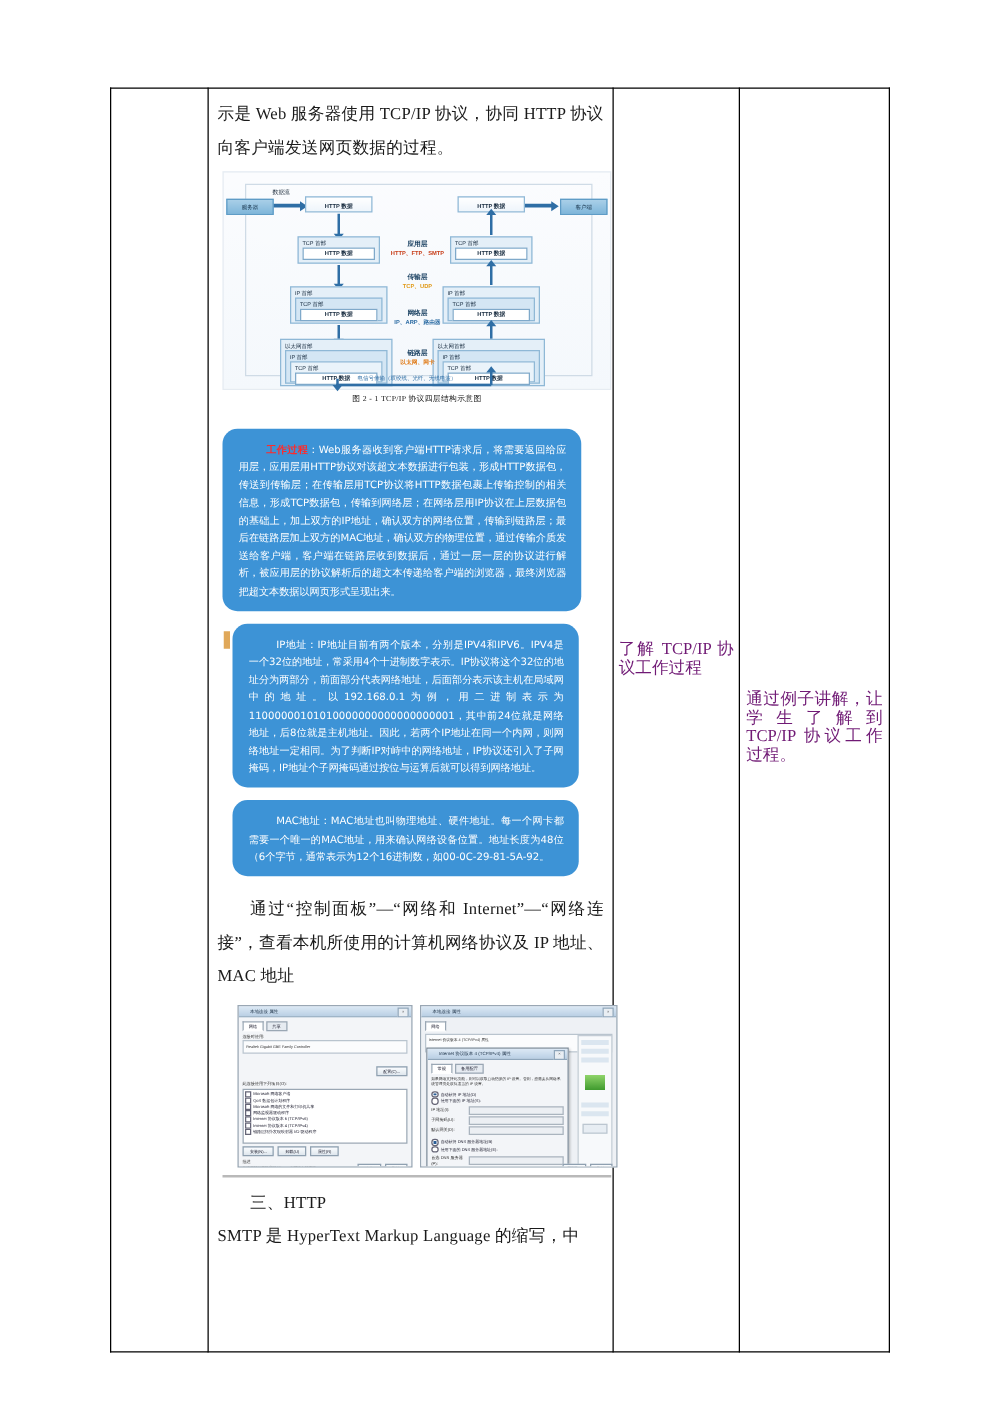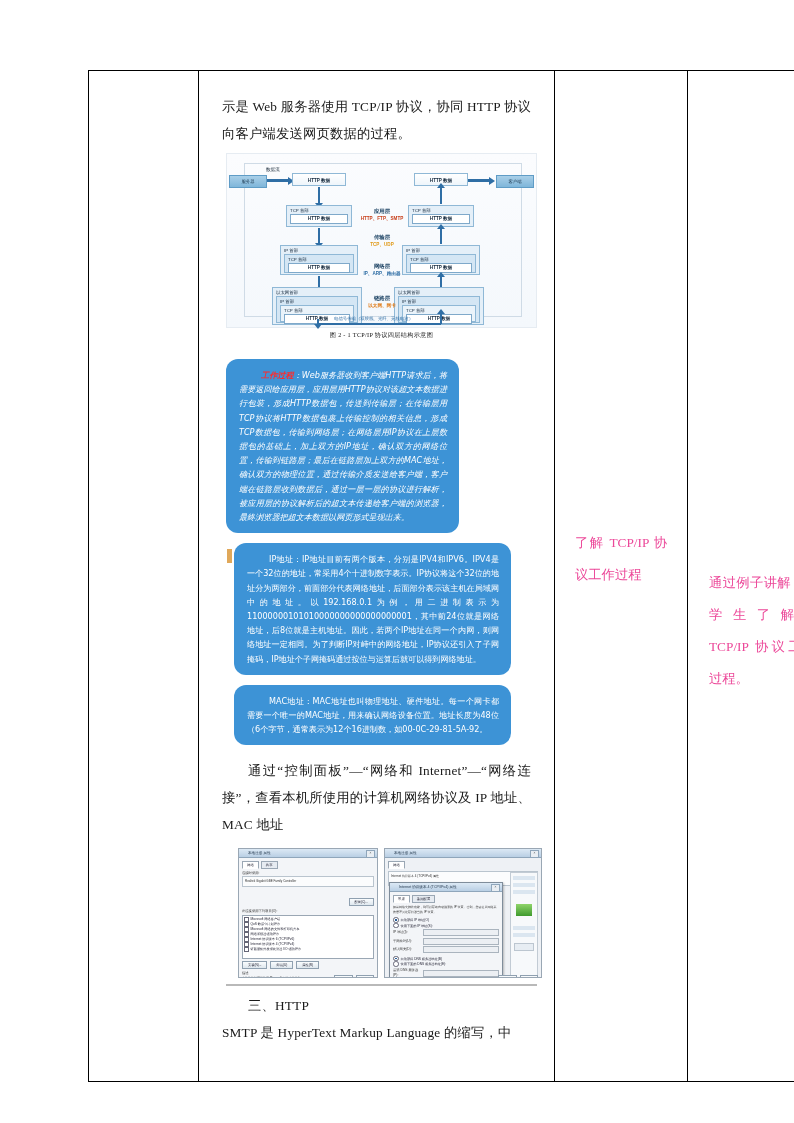--- a/index.html
+++ b/index.html
@@ -13,37 +13,37 @@
   
   .doc-table{
     position:absolute;left:88px;top:70px;
     width:619px;height:1012px;
     border-collapse:collapse;
     table-layout:fixed;
   }
   .doc-table td{
     border:1px solid #000;
     vertical-align:top;
-    padding:16px;
+    padding:0;
   }
   .col-a{width:77px;}
   .col-b{width:323px;}
   .col-c{width:100px;}
   .col-d{width:119px;}
 
   .cell-pad{padding:6px 7px 4px 7px;}
 
   
   .ptext{
     font-size:13.3px;line-height:27px;color:#1a1a1a;
     letter-spacing:.2px;text-align:justify;
   }
 
   .col-c-text,.col-d-text{
-    font-size:13.3px;line-height:32px;color:#ec4899;
+    font-size:13.3px;line-height:15px;color:#701a75;
     text-align:justify;text-justify:inter-ideograph;
   }
   .col-c-inner{padding:0 4px;}
   .col-d-inner{padding:0 5px;}
   .spacer-c{height:440px;}
   .spacer-d{height:480px;}
 
   
   .figure{
     position:relative;width:311px;height:196px;margin:6px 0 2px 4px;
@@ -119,21 +119,21 @@
     font-family:"DejaVu Sans","Liberation Sans",sans-serif;
     font-size:8.1px;line-height:14.2px;
     padding:9px 12px 9px 13px;
     text-align:justify;box-sizing:border-box;
   }
   .bubble .hl{color:#ff2a2a;font-weight:bold;}
   .bubble .ind2{padding-left:22px;}
   .bubble-tail{
     position:absolute;width:5px;height:14px;background:#e0a85a;
   }
-  .b1{width:233px;margin-left:4px;font-style:italic;}
+  .b1{width:287px;margin-left:4px;}
   .b2{width:277px;margin-left:12px;}
   .b3{width:277px;margin-left:12px;}
   .b2 .bubble-tail,.b3 .bubble-tail{left:-7px;top:6px;}
 
   
   .shots{position:relative;width:311px;height:130px;margin:10px 0 0 16px;}
   .shot{position:absolute;top:0;background:#eef1f5;border:1px solid #9aa7b4;overflow:hidden;}
   .shotA{left:0;width:138px;height:128px;}
   .shotB{left:146px;width:156px;height:128px;}
   .winbar{

